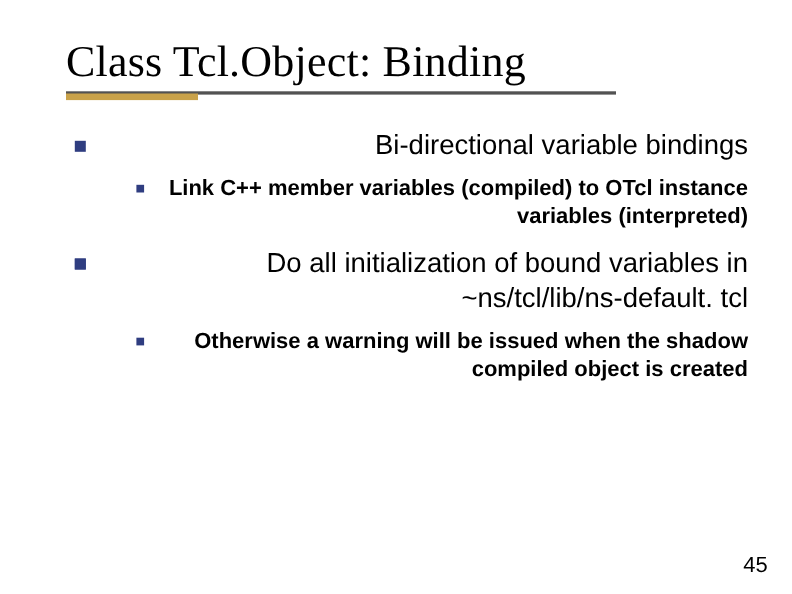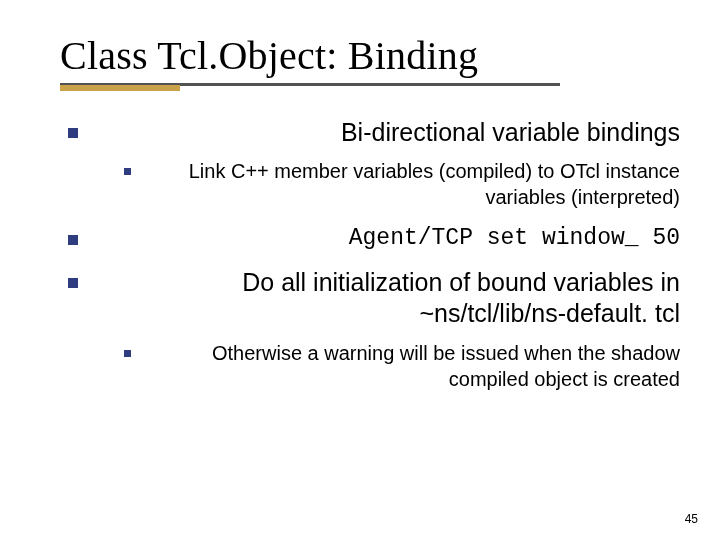--- a/index.html
+++ b/index.html
@@ -61,20 +61,21 @@
     left: 6px;
     top: 11px;
     width: 10px;
     height: 10px;
     background: #2f3d80;
   }
   ul.sub {
     list-style: none;
     margin: 10px 0 14px 0;
     padding: 0 0 0 28px;
+    font-weight: bold;
   }
   ul.sub > li {
     position: relative;
     padding-left: 24px;
     font-size: 20px;
     line-height: 1.3;
     margin-bottom: 4px;
   }
   ul.sub > li::before {
     content: "";
@@ -88,21 +89,21 @@
   .code-line {
     font-family: "Courier New", Courier, monospace;
     font-size: 23px;
     margin: 6px 0 14px 34px;
     white-space: pre;
   }
   .page-num {
     position: absolute;
     right: 22px;
     bottom: 14px;
-    font-size: 12px;
+    font-size: 20px;
     color: #000;
   }
 </style>
 </head>
 <body>
 
 <div class="slide">
 
   <h1 class="title">Class Tcl.Object: Binding</h1>
 
@@ -115,21 +116,20 @@
     <li>
       <span>Bi-directional variable bindings</span>
       <ul class="sub">
         <li>
           <span>Link C++ member variables (compiled) to OTcl instance variables (interpreted)</span>
         </li>
       </ul>
     </li>
 
     <li>
-      <div class="code-line">Agent/TCP set window_ 50</div>
     </li>
 
     <li>
       <span>Do all initialization of bound variables in ~ns/tcl/lib/ns-default. tcl</span>
       <ul class="sub">
         <li>
           <span>Otherwise a warning will be issued when the shadow compiled object is created</span>
         </li>
       </ul>
     </li>

